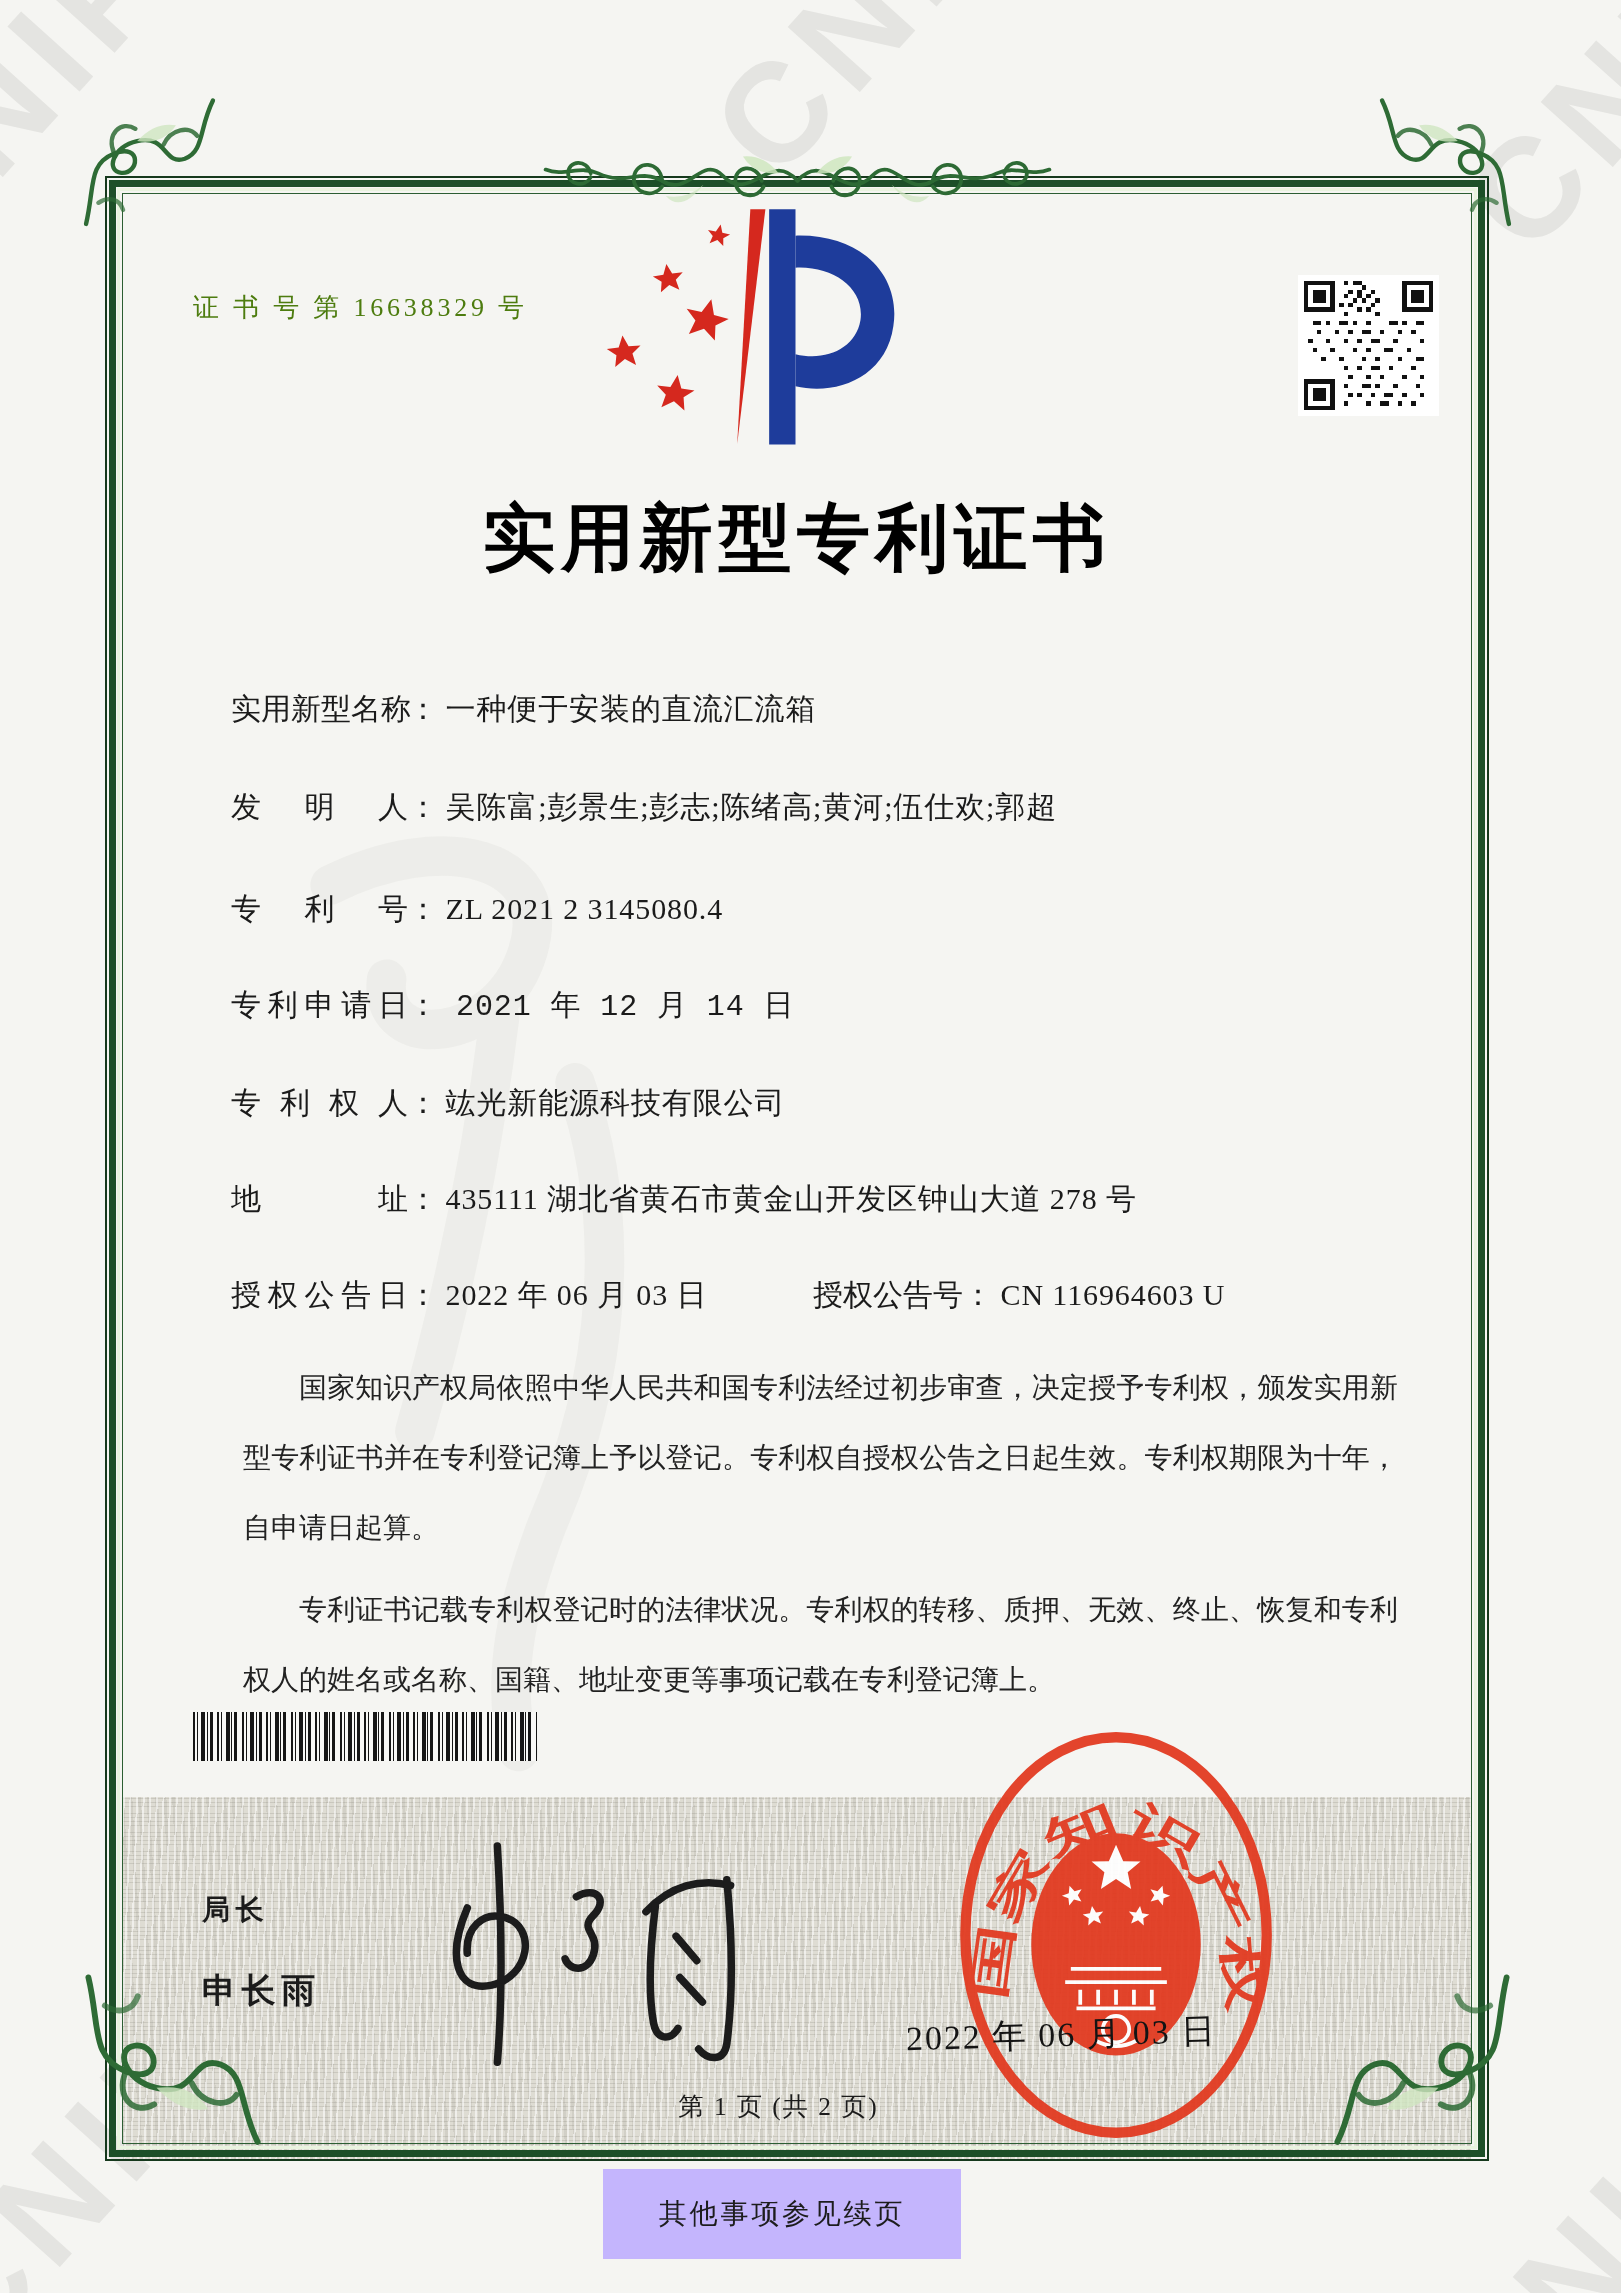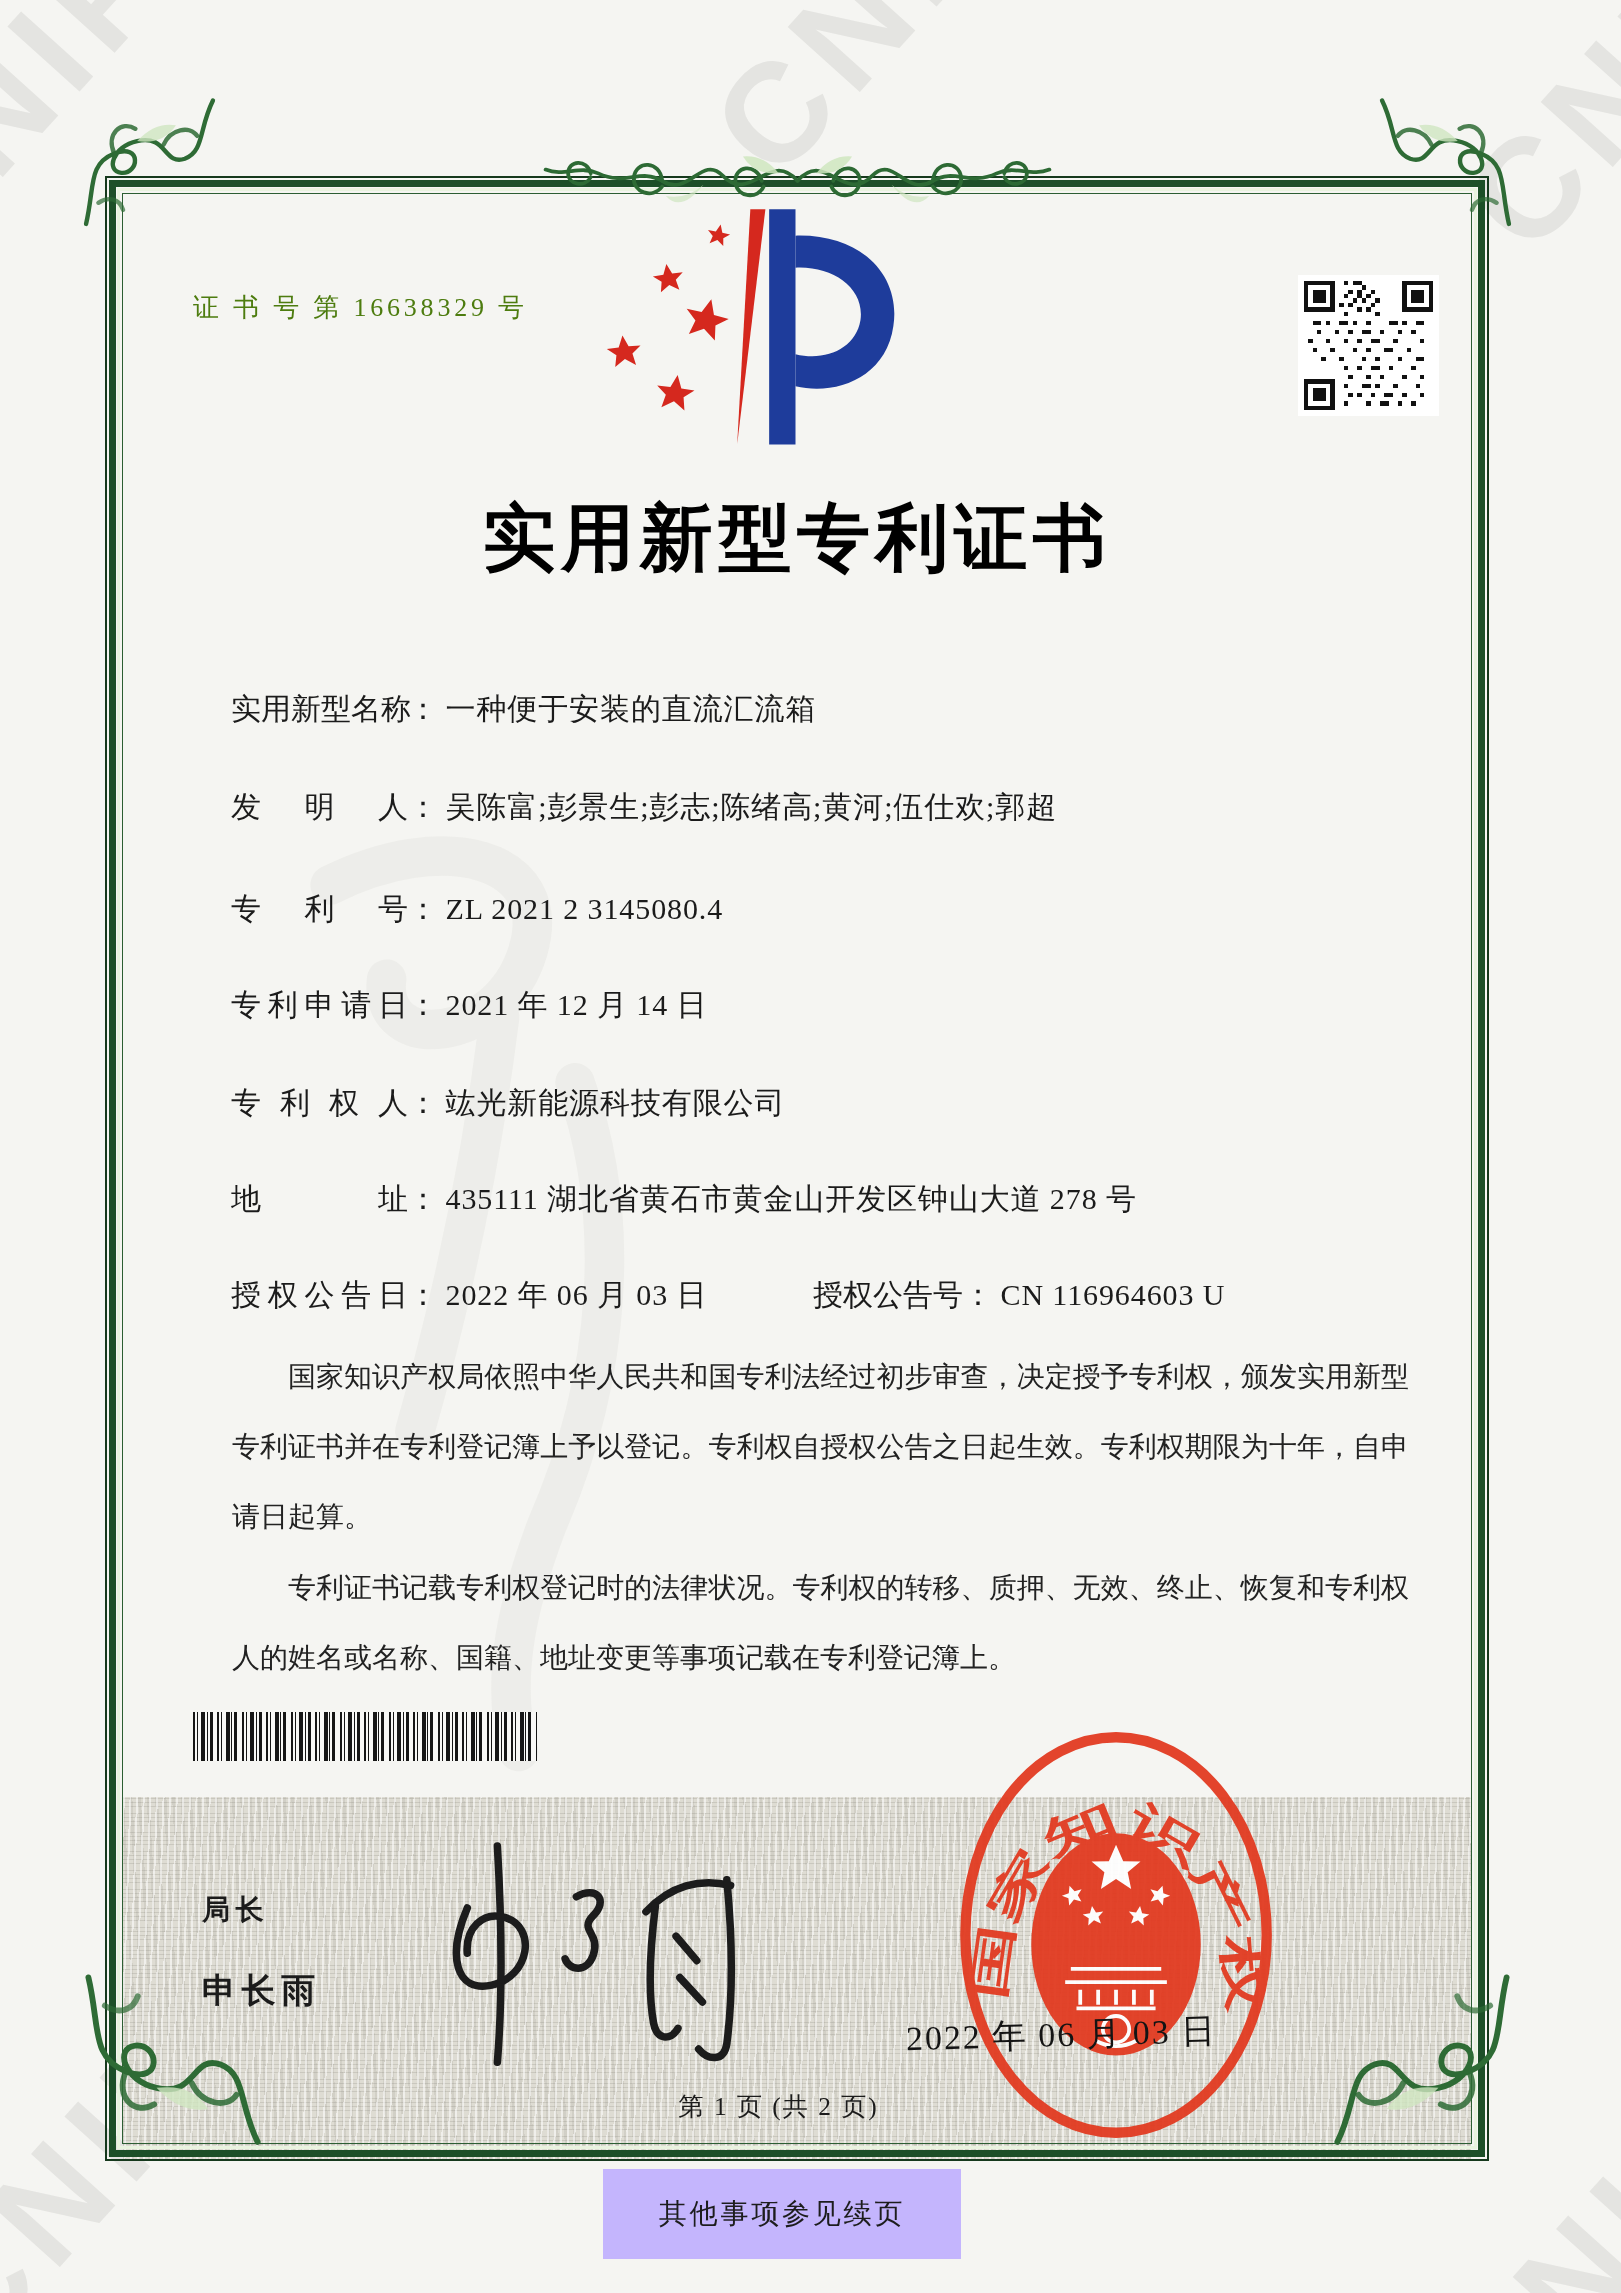--- a/index.html
+++ b/index.html
@@ -58,21 +58,21 @@
     text-align:justify;text-align-last:justify;text-justify:inter-character;
   }
   .fvalue{letter-spacing:0.9px;}
   .grant2{position:absolute;left:582px;top:0;white-space:nowrap;}
 
   
   .paras{
     position:absolute;left:231px;top:1341px;width:1179px;z-index:3;
     font-size:28px;line-height:70px;text-align:justify;color:#222;
   }
-  .paras p{margin:1px;text-indent:2em;}
+  .paras p{margin:12px;text-indent:2em;}
 
   
   .barcode{
     position:absolute;left:193px;top:1712px;width:344px;height:49px;z-index:3;
     background:repeating-linear-gradient(90deg,
       #161616 0 1.9px, #f8f8f6 1.9px 3.8px,
       #161616 3.8px 4.7px, #f8f8f6 4.7px 8.5px,
       #161616 8.5px 12.2px, #f8f8f6 12.2px 14px,
       #161616 14px 15px, #f8f8f6 15px 17px,
       #161616 17px 20px, #f8f8f6 20px 24.5px);
@@ -200,21 +200,21 @@
     <span class="fvalue">一种便于安装的直流汇流箱</span>
   </div>
   <div class="frow" style="top:787px;">
     <span class="flabel">发明人</span><span>：</span>
     <span class="fvalue">吴陈富;彭景生;彭志;陈绪高;黄河;伍仕欢;郭超</span>
   </div>
   <div class="frow" style="top:889px;">
     <span class="flabel">专利号</span><span>：</span>
     <span class="fvalue">ZL 2021 2 3145080.4</span>
   </div>
-  <div class="frow" style="top:985px;">
+  <div class="frow" style="top:985px;font-family:Liberation Mono, monospace;">
     <span class="flabel">专利申请日</span><span>：</span>
     <span class="fvalue">2021 年 12 月 14 日</span>
   </div>
   <div class="frow" style="top:1083px;">
     <span class="flabel">专利权人</span><span>：</span>
     <span class="fvalue">竑光新能源科技有限公司</span>
   </div>
   <div class="frow" style="top:1179px;">
     <span class="flabel">地址</span><span>：</span>
     <span class="fvalue">435111 湖北省黄石市黄金山开发区钟山大道 278 号</span>

